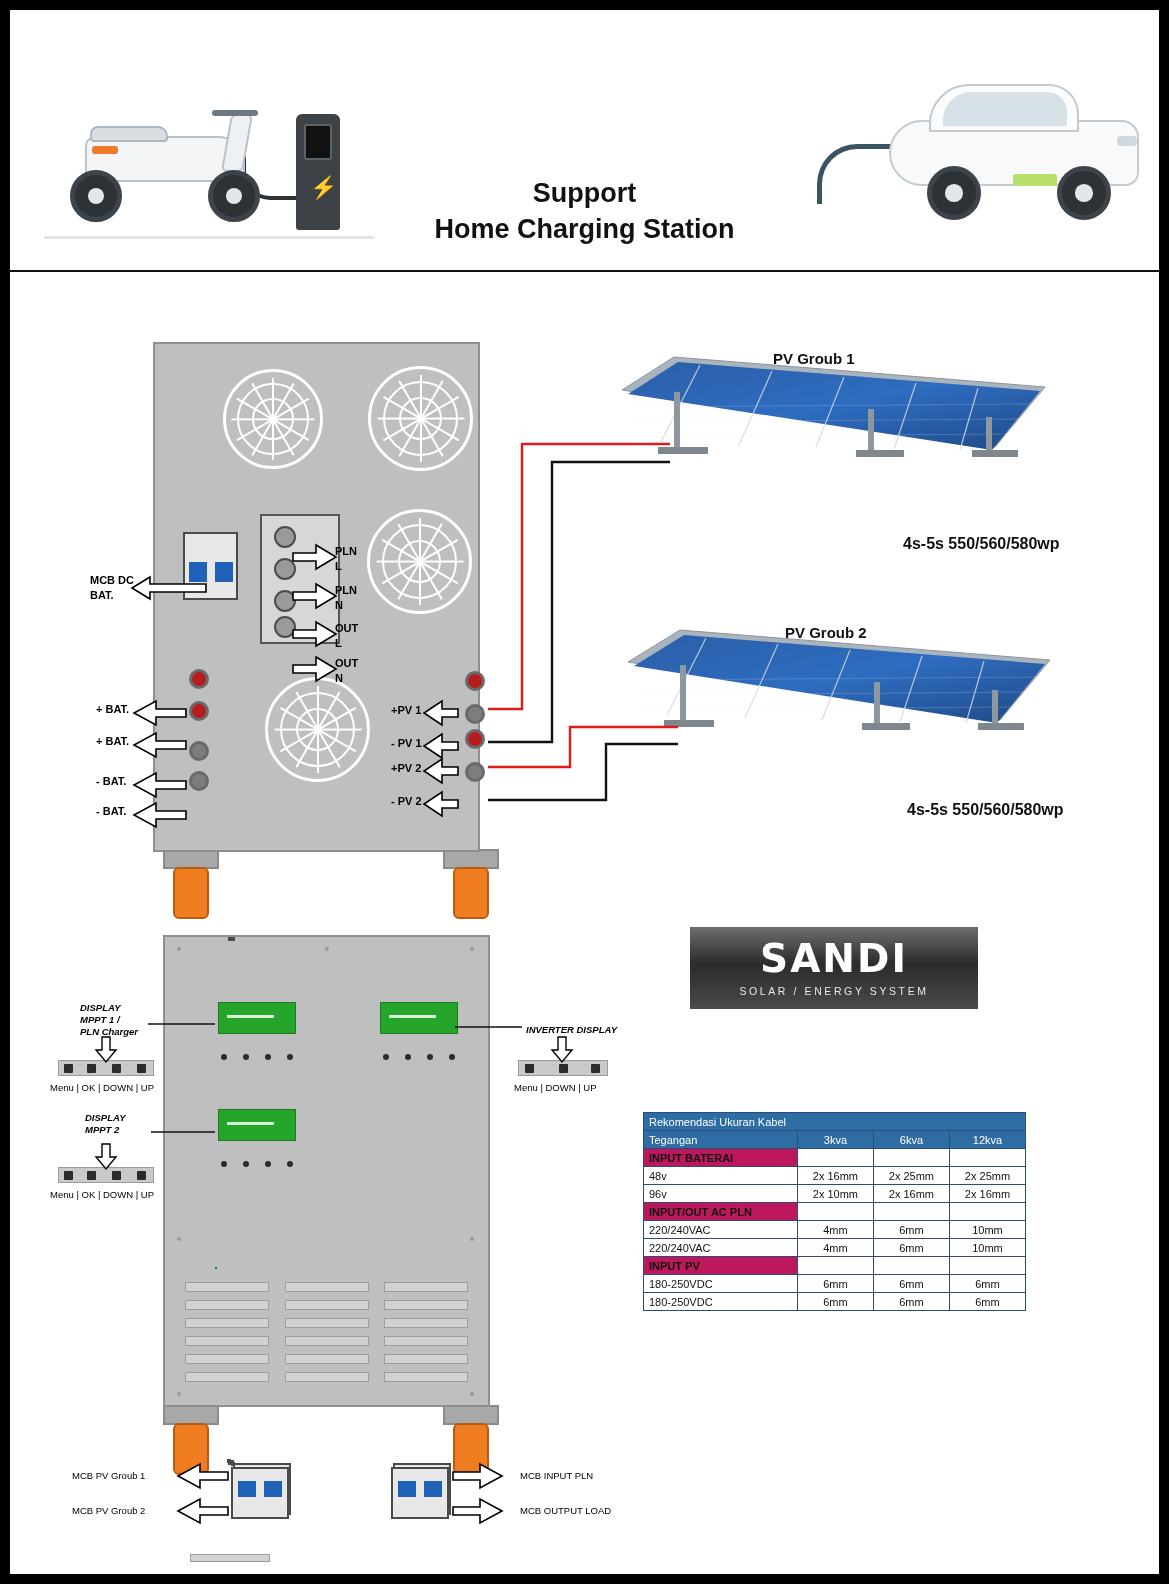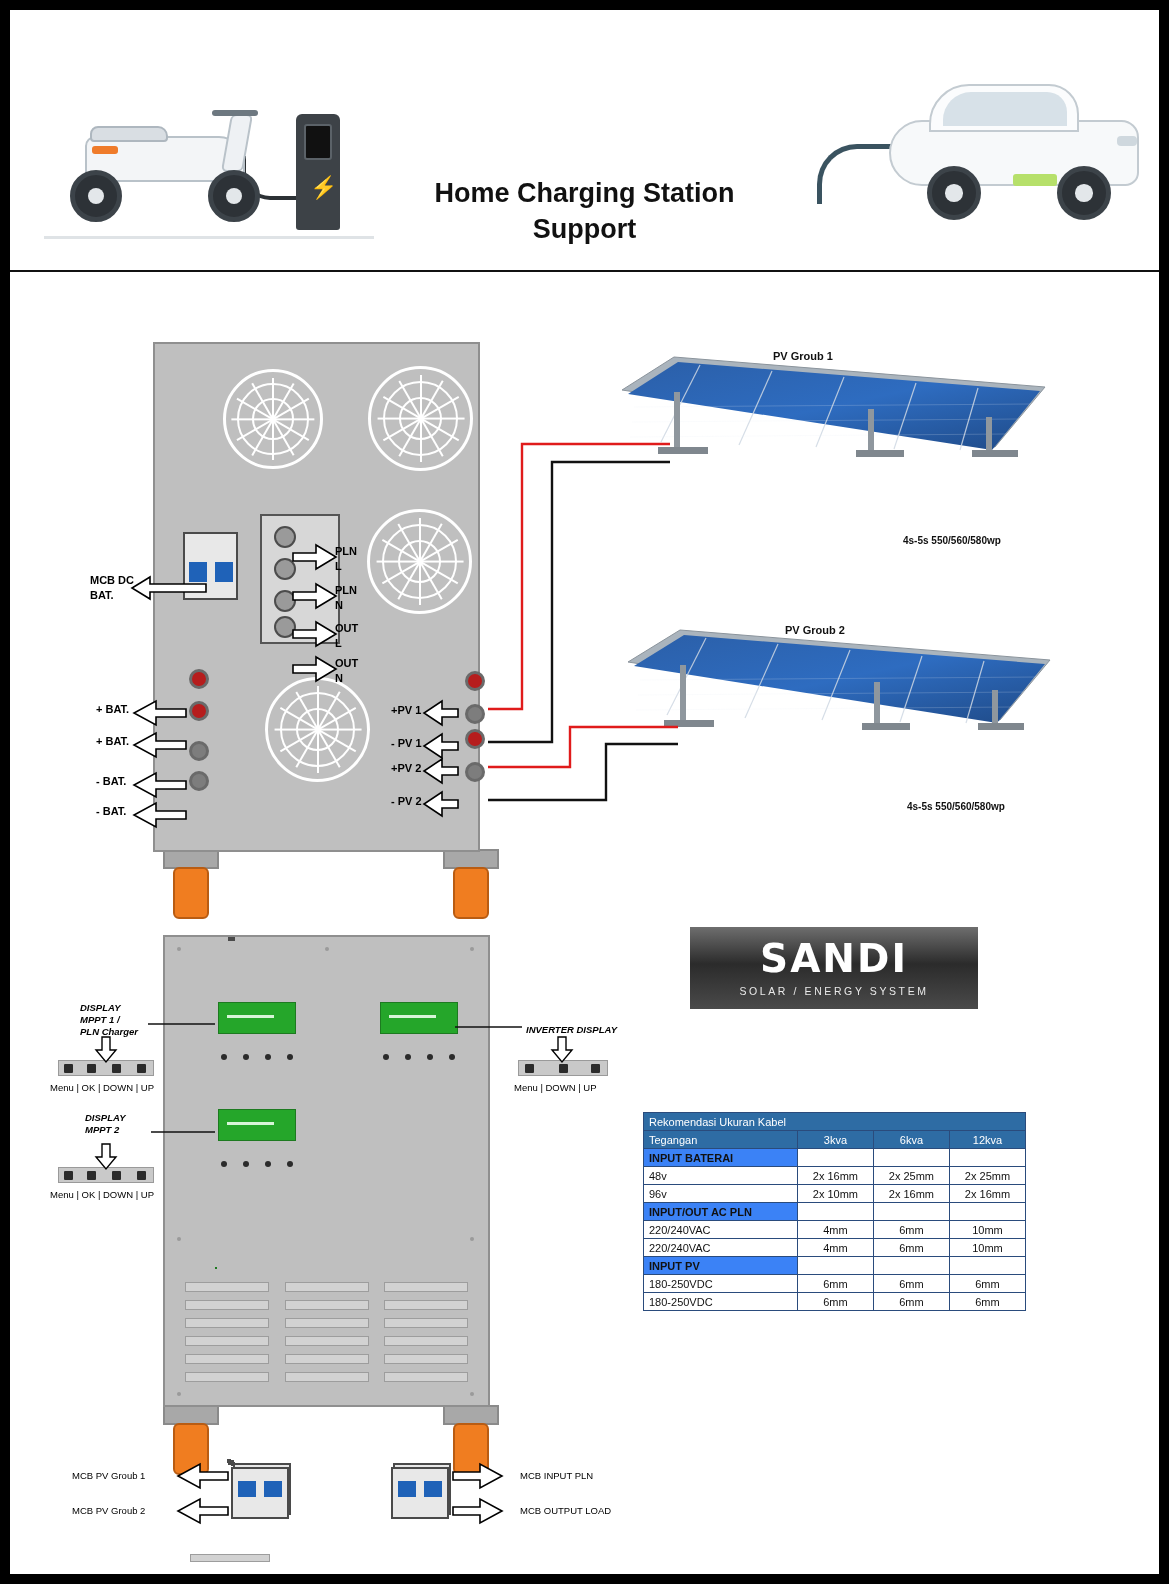--- a/index.html
+++ b/index.html
@@ -128,37 +128,37 @@
   .lbl-sm { position: absolute; font-size: 9.5px; font-weight: normal; color: #000;
     white-space: nowrap; }
   .lbl-it { position: absolute; font-size: 9.5px; font-style: italic; font-weight: bold;
     color: #000; white-space: nowrap; line-height: 1.25; }
 
   
   svg.ov { position: absolute; left: 0; top: 0; width: 1149px; height: 1302px;
     pointer-events: none; }
 
   
-  .pv-title { position: absolute; font-size: 11px; font-weight: bold; color: #111; }
-  .pv-spec { position: absolute; font-size: 10px; font-weight: bold; color: #111; }
+  .pv-title { position: absolute; font-size: 15px; font-weight: bold; color: #111; }
+  .pv-spec { position: absolute; font-size: 16px; font-weight: bold; color: #111; }
 
   
   .logo-box { position: absolute; left: 680px; top: 655px; width: 288px; height: 82px;
     background: linear-gradient(180deg,#6e6e6e 0%,#2b2b2b 45%,#4a4a4a 100%);
     display: flex; flex-direction: column; align-items: center; justify-content: center; }
   .logo-main { color: #fff; font-size: 39px; font-weight: bold; letter-spacing: 2px;
     font-family: "DejaVu Sans", sans-serif; line-height: 1; }
   .logo-sub { color: #e9e9e9; font-size: 10.5px; letter-spacing: 2.6px; margin-top: 7px; }
 
   
   .tbl { position: absolute; left: 633px; top: 840px; width: 383px;
     border-collapse: collapse; font-size: 11px; color: #111; }
   .tbl td { border: 1px solid #2a4b7c; padding: 2px 5px; height: 18px; }
   .tbl .hdr-blue { background: #2e6ca4; color: #fff; font-weight: normal; }
-  .tbl .sect { font-weight: bold; background: #3b82f6; }
+  .tbl .sect { font-weight: bold; background: #be185d; }
   .tbl .ctr { text-align: center; }
 
   
   .panel-screen { position: absolute; background: #25a62a; border: 1px solid #1d7a20; }
   .panel-screen .bar { position: absolute; left: 10%; top: 40%; width: 62%; height: 10%;
     background: #d7f5d8; }
   .btnbar { position: absolute; background: #c9c9c9; border: 1px solid #9a9a9a; height: 16px; }
   .btnbar .b { position: absolute; top: 3px; width: 9px; height: 9px; background: #2b2b2b;
     border-radius: 1px; }
   .dotrow { position: absolute; }
@@ -186,22 +186,22 @@
       <div class="ev-bar"></div>
       <div class="wheel w1">
           <div class="hub"></div>
         </div>
       <div class="wheel w2">
           <div class="hub"></div>
         </div>
     </div>
 
     <div class="hcs">
+      <div>Support</div>
       <div>Home Charging Station</div>
-      <div>Support</div>
     </div>
 
     <div class="car-wrap">
       <div class="car-cable"></div>
       <div class="car-plug"></div>
       <div class="car-body"></div>
       <div class="car-roof"></div>
       <div class="car-glass"></div>
       <div class="car-light"></div>
       <div class="car-green"></div>

